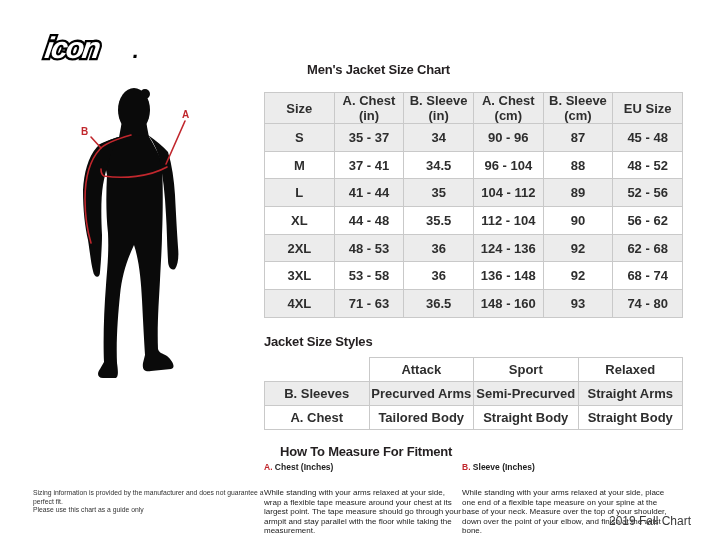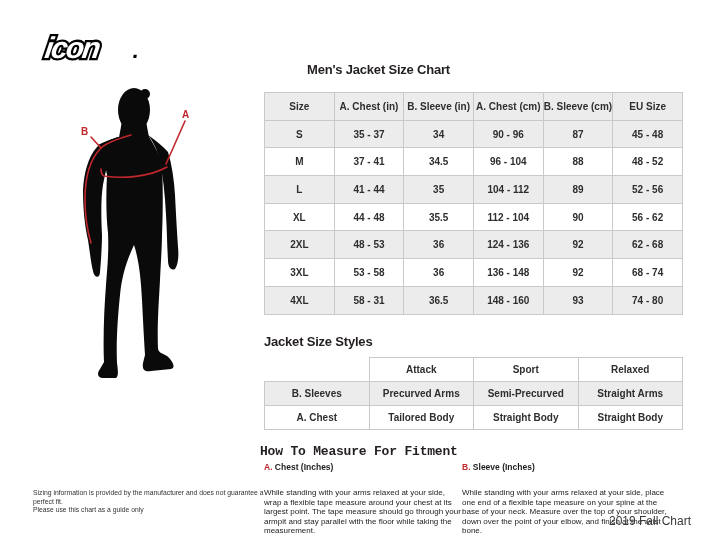--- a/index.html
+++ b/index.html
@@ -9,25 +9,25 @@
   }
   .abs{position:absolute;}
   
   #logo{left:34px;top:27px;width:140px;height:42px;}
   
   .section-title{
     font-size:13px;font-weight:bold;color:#231f20;letter-spacing:-0.2px;
   }
   #chart-title{left:264px;top:62px;margin-left:43px;}
   #styles-title{left:264px;top:334px;}
-  #measure-title{left:260px;top:444px;font-family:Liberation Mono, monospace;}
+  #measure-title{left:280px;top:444px;}
   
   table{border-collapse:collapse;table-layout:fixed;}
   th,td{
-    border:1px solid #c9c9c9;font-size:10px;font-weight:bold;color:#2e2e2e;
+    border:1px solid #c9c9c9;font-size:13px;font-weight:bold;color:#2e2e2e;
     text-align:center;vertical-align:middle;padding:0;
   }
   #size-table{left:264px;top:92px;width:419px;}
   #size-table tr{height:27.7px;}
   #size-table thead th{background:#ececec;}
   #size-table tbody tr:nth-child(odd) td{background:#ececec;}
   #size-table tbody tr:nth-child(even) td{background:#ffffff;}
   #styles-table{left:264px;top:357px;width:419px;}
   #styles-table tr{height:24px;}
   #styles-table thead th{background:#ffffff;}
@@ -169,21 +169,21 @@
       <tr>
         <td>3XL</td>
         <td>53 - 58</td>
         <td>36</td>
         <td>136 - 148</td>
         <td>92</td>
         <td>68 - 74</td>
       </tr>
       <tr>
         <td>4XL</td>
-        <td>58 - 31</td>
+        <td>71 - 63</td>
         <td>36.5</td>
         <td>148 - 160</td>
         <td>93</td>
         <td>74 - 80</td>
       </tr>
     </tbody>
 </table>
 
 <div id="styles-title" class="abs section-title">Jacket Size Styles</div>
 

